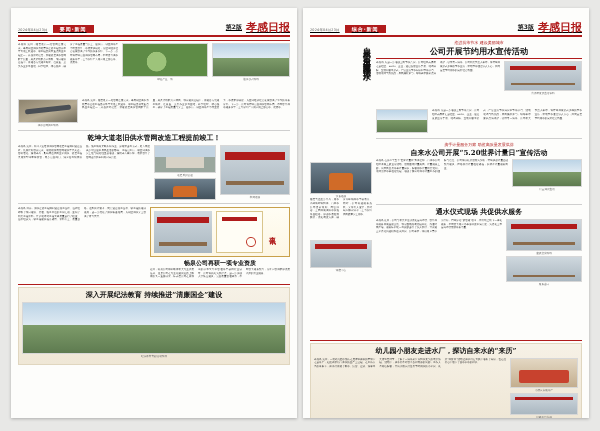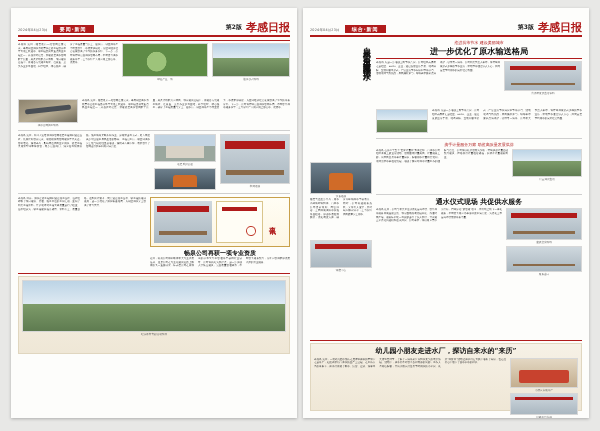--- a/index.html
+++ b/index.html
@@ -34,20 +34,21 @@
   }
   
   .masthead {
     display: flex;
     align-items: flex-end;
     justify-content: space-between;
     border-bottom: 2px solid #b01b1b;
     padding-bottom: 2px;
     margin-bottom: 3px;
     height: 20px;
+    text-decoration: underline;
   }
   .mh-left {
     display: flex;
     align-items: flex-end;
     gap: 5px;
   }
   .mh-date {
     font-size: 3.4px;
     color: #555;
     letter-spacing: 0.2px;
@@ -266,20 +267,21 @@
             </div>
           <div class="cap">供水管网施工现场</div>
         </div>
         <div class="body-col cols3" style="flex:1;height:26px;">本报讯 近日，随着最后一处管网连接完成，孝感城区供水系统需水迁改工程提前半年实现全线通水。该工程是我市重点民生工程之一，总投资约亿元，新建改造供水管网数十公里，惠及沿线数万户居民。项目建设过程中，参建各方克服工期紧、任务重、交叉作业多等困难，科学组织、精心施工，确保了工程质量与安全。通水后，城区供水压力明显提升，水质更加稳定，为区域经济社会发展提供了坚实的水务保障。下一步，公司将持续完善供水管网布局，不断提升供水服务水平，全力保障广大用户用上放心水、优质水。</div>
       </div>
     </div>
 
     <div class="rule-thin"></div>
 
     <div>
+      <div class="hl hl-lg mb2">乾坤大道老旧供水管网改造工程提前竣工！</div>
       <div class="flexrow mb2">
         <div class="body-col cols2" style="flex:1.2;height:50px;">本报讯 近日，乾坤大道老旧供水管网改造工程顺利通过验收，比原计划提前完成。该路段原有管网建设年代久远，管材老化、漏损率高，影响周边居民正常用水。改造工程采用新型球墨铸铁管，同步完善阀门、消火栓等附属设施，施工期间采取夜间作业、分段推进等方式，最大限度减少对交通和居民生活的影响。工程完工后，该区域供水安全性与稳定性显著增强，漏损率大幅下降，有效提升了管网运行效率和用户满意度。</div>
         <div style="width:62px;">
           <div class="photo" style="height:26px;">
               <span class="ph-build"></span>
             </div>
           <div class="cap">改造后的管道</div>
           <div class="photo" style="height:20px;margin-top:1px;">
               <span class="ph-worker"></span>
             </div>
@@ -312,20 +314,21 @@
           </div>
           <div class="hl hl-md" style="margin-top:2px;">畅泉公司再获一项专业资质</div>
           <div class="body-col cols3" style="height:14px;margin-top:1px;">近日，畅泉公司顺利取得相关专业资质证书。这是公司在专业化建设道路上取得的又一重要成果，标志着公司在该领域的技术实力和管理水平获得行业认可。公司将以此为新起点，进一步加强人才队伍建设，完善质量管理体系，不断提升服务能力，为客户提供更加优质高效的专业服务。</div>
         </div>
       </div>
     </div>
 
     <div class="rule-red"></div>
 
     <div class="banner-bottom" style="height:78px;">
+      <div class="hl hl-lg mb2">深入开展纪法教育 持续推进“清廉国企”建设</div>
       <div class="photo" style="height:50px;">
         <span class="ph-sky"></span>
           <span class="ph-ground"></span>
         <span class="ph-people">
             <i></i>
             <i></i>
             <i></i>
             <i></i>
             <i></i>
             <i></i>
@@ -370,21 +373,21 @@
             <span class="ph-indoor"></span>
             <span class="ph-red"></span>
           </div>
         <div class="cap">调度中心</div>
       </div>
 
       <div style="flex:1;display:flex;flex-direction:column;">
 
         <div>
           <div class="kicker">推进我市节水 建设美丽城市</div>
-          <div class="hl hl-xl mb2">进一步优化了原水输送格局</div>
+          <div class="hl hl-xl mb2">公司开展节约用水宣传活动</div>
           <div class="rule-red"></div>
           <div class="flexrow mb2">
             <div class="body-col cols2" style="flex:1;height:46px;">本报讯 为进一步增强全民节水意识，公司组织志愿者走进社区、школ、企业，通过发放宣传手册、现场讲解、互动问答等形式，广泛宣传节水知识和节水技巧。活动现场气氛热烈，居民踊跃参与，纷纷表示要从点滴做起，珍惜每一滴水。公司相关负责人表示，将持续开展形式多样的节水宣传，推动节水理念深入人心，共同营造节约用水的良好社会氛围。</div>
             <div style="width:78px;">
               <div class="photo" style="height:28px;">
                   <span class="ph-indoor"></span>
                   <span class="ph-red"></span>
                   <span class="ph-table"></span>
                 </div>
               <div class="cap">志愿者发放宣传资料</div>
@@ -405,20 +408,21 @@
                 </div>
             </div>
             <div class="body-col cols3" style="flex:1;height:24px;">本报讯 为进一步增强全民节水意识，公司组织志愿者走进社区、школ、企业，通过发放宣传手册、现场讲解、互动问答等形式，广泛宣传节水知识和节水技巧。活动现场气氛热烈，居民踊跃参与，纷纷表示要从点滴做起，珍惜每一滴水。公司相关负责人表示，将持续开展形式多样的节水宣传，推动节水理念深入人心，共同营造节约用水的良好社会氛围。</div>
           </div>
         </div>
 
         <div class="rule-thin"></div>
 
         <div>
           <div class="kicker">携手计量服务万家 助推高质量发展供排</div>
+          <div class="hl hl-lg mb2">自来水公司开展“5.20世界计量日”宣传活动</div>
           <div class="flexrow mb2">
             <div class="body-col cols2" style="flex:1;height:40px;">本报讯 在第二十五个“世界计量日”到来之际，自来水公司组织开展主题宣传活动。活动围绕计量惠民、计量服务主题，向市民普及水表计量知识，解答用水计量相关疑问，现场演示水表检定流程，增强了群众对供水计量工作的理解与信任。公司将以此次活动为契机，持续加强计量基础能力建设，严格执行计量检定规程，以精准计量服务民生。</div>
             <div style="width:70px;">
               <div class="photo" style="height:26px;">
                   <span class="ph-sky"></span>
                   <span class="ph-ground"></span>
                   <span class="ph-people">
                     <i></i>
                     <i></i>
                     <i></i>
@@ -452,21 +456,21 @@
               <div class="cap">服务窗口</div>
             </div>
           </div>
         </div>
 
       </div>
     </div>
 
     <div class="rule-red"></div>
 
-    <div class="banner-bottom" style="height:68px;">
+    <div class="banner-bottom" style="height:76px;">
       <div class="hl hl-lg mb2">幼儿园小朋友走进水厂，探访自来水的“来历”</div>
       <div class="flexrow">
         <div class="body-col cols3" style="flex:1;height:54px;">本报讯 近日，一批幼儿园小朋友在老师和家长的带领下走进水厂，近距离探访自来水的生产全过程。在工作人员的讲解下，孩子们参观了取水、沉淀、过滤、消毒等关键工艺环节，了解了一滴水从江河到水龙头的奇妙旅程。活动中，孩子们不时提出各种有趣的问题，工作人员耐心解答，并向小朋友们普及节约用水的小常识。此次“开放日”活动让孩子们在实践中增长了知识，也在他们心中播下了爱水护水的种子。</div>
         <div style="width:68px;">
           <div class="photo" style="height:28px;">
               <span class="ph-kids"></span>
             </div>
           <div class="cap">小朋友参观水厂</div>
           <div class="photo" style="height:20px;margin-top:1px;">
               <span class="ph-indoor"></span>

